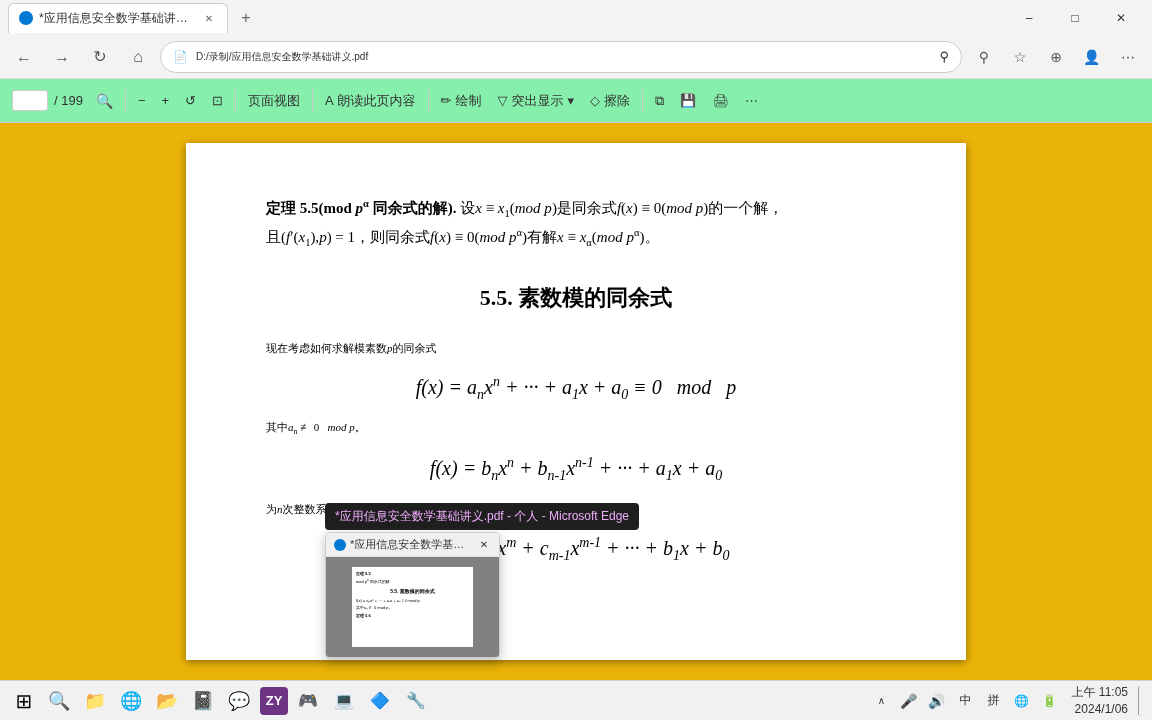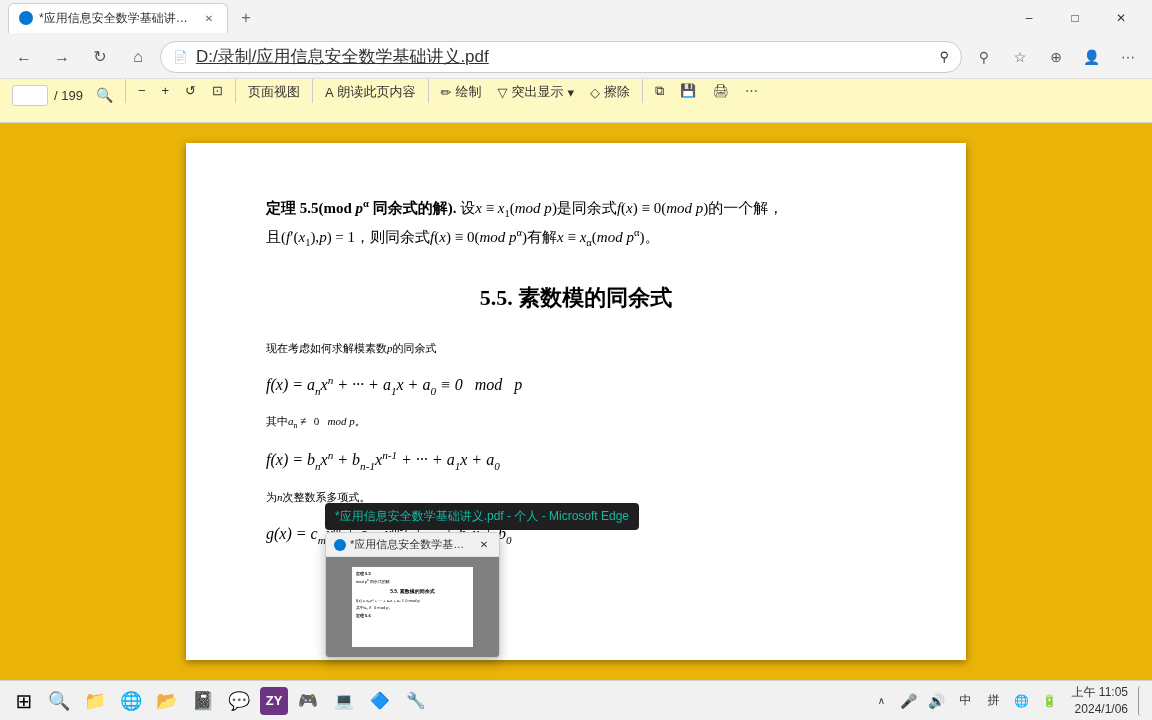--- a/index.html
+++ b/index.html
@@ -113,44 +113,44 @@
       border: 1px solid #ccc;
       border-radius: 16px;
       display: flex;
       align-items: center;
       padding: 0 12px;
       gap: 8px;
       font-size: 13px;
       color: #333;
     }
     .address-icon { font-size: 12px; color: #666; }
-    .address-text { flex: 1; font-size: 17px; text-decoration: underline; }
+    .address-text { flex: 1; font-size: 10px; }
     .nav-right-icons {
       display: flex;
       align-items: center;
       gap: 4px;
     }
     .nav-icon-btn {
       width: 32px;
       height: 32px;
       display: flex;
       align-items: center;
       justify-content: center;
       border-radius: 4px;
       cursor: pointer;
       font-size: 14px;
       color: #555;
     }
 
     
     .pdf-toolbar {
       height: 44px;
-      background: #fef9c3;
-      display: flex;
-      align-items: flex-start;
+      background: #86efac;
+      display: flex;
+      align-items: center;
       padding: 0 12px;
       gap: 0;
       border-bottom: 1px solid #d0d0d0;
     }
     .pdf-page-info {
       display: flex;
       align-items: center;
       gap: 6px;
       font-size: 13px;
       color: #333;
@@ -208,22 +208,22 @@
       line-height: 1.8;
     }
     .section-title {
       text-align: center;
       font-size: 22px;
       font-weight: bold;
       margin: 30px 0 25px 0;
       font-family: 'SimSun', 'STSong', serif;
     }
     .math-formula {
-      text-align: left;
-      font-size: 16px;
+      text-align: center;
+      font-size: 20px;
       margin: 15px 0;
       font-style: italic;
     }
     .content-text {
       font-size: 11px;
       line-height: 1.9;
       margin-bottom: 12px;
       font-family: 'SimSun', 'STSong', serif;
     }
 
@@ -286,21 +286,21 @@
 
     
     .tooltip-popup {
       position: absolute;
       top: 503px;
       left: 325px;
       z-index: 1000;
     }
     .tooltip-label {
       background: #1f1f1f;
-      color: #14b8a6;
+      color: #f0abfc;
       font-size: 12px;
       padding: 5px 10px;
       border-radius: 4px;
       white-space: nowrap;
       margin-bottom: 2px;
     }
     .thumbnail-card {
       background: white;
       border: 1px solid #ccc;
       border-radius: 4px;

